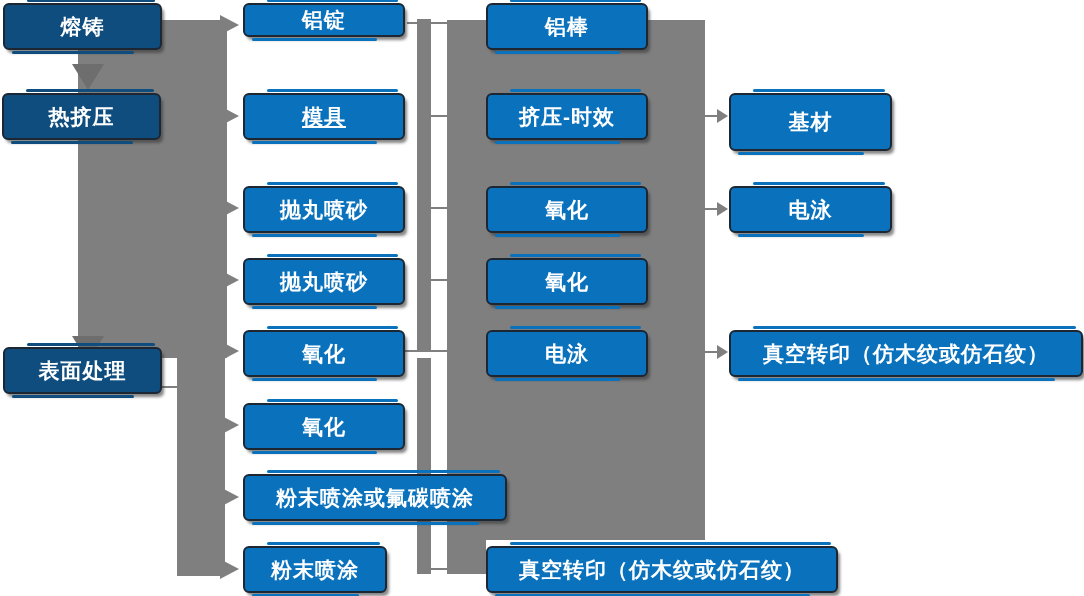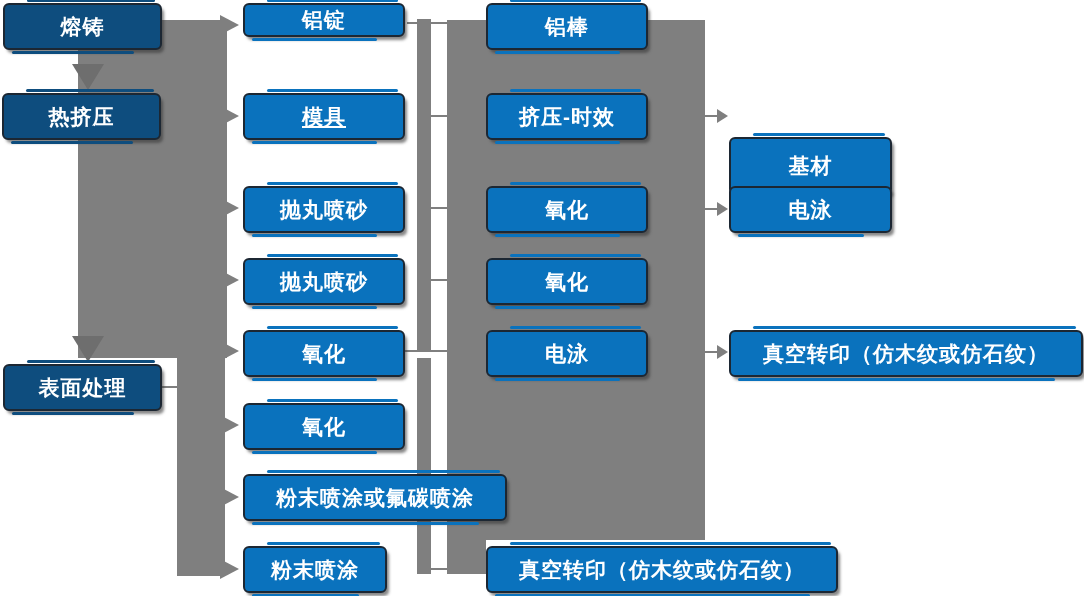--- a/index.html
+++ b/index.html
@@ -84,21 +84,21 @@
       <div class="shape tri-right small" style="left: 717px; top: 202px; width: 11px; height: 14px;"></div>
       <div class="shape tri-right small" style="left: 717px; top: 345px; width: 11px; height: 14px;"></div>
     </div>
   <div id="node-layer">
       <div class="node dark" style="left: 3px; top: 3px; width: 159px; height: 47px;">
         <span>熔铸</span>
       </div>
       <div class="node dark" style="left: 2px; top: 93px; width: 159px; height: 47px;">
         <span>热挤压</span>
       </div>
-      <div class="node dark" style="left: 3px; top: 364px; width: 159px; height: 47px;">
+      <div class="node dark" style="left: 3px; top: 347px; width: 159px; height: 47px;">
         <span>表面处理</span>
       </div>
       <div class="node" style="left: 243px; top: 3px; width: 162px; height: 34px;">
         <span>铝锭</span>
       </div>
       <div class="node" style="left: 243px; top: 93px; width: 162px; height: 47px; text-decoration: underline;">
         <span>模具</span>
       </div>
       <div class="node" style="left: 243px; top: 186px; width: 162px; height: 47px;">
         <span>抛丸喷砂</span>
@@ -129,21 +129,21 @@
       </div>
       <div class="node" style="left: 486px; top: 258px; width: 162px; height: 47px;">
         <span>氧化</span>
       </div>
       <div class="node" style="left: 486px; top: 330px; width: 162px; height: 47px;">
         <span>电泳</span>
       </div>
       <div class="node" style="left: 486px; top: 546px; width: 352px; height: 47px;">
         <span>真空转印（仿木纹或仿石纹）</span>
       </div>
-      <div class="node" style="left: 729px; top: 93px; width: 163px; height: 58px; margin-top: 44px;">
+      <div class="node" style="left: 729px; top: 93px; width: 163px; height: 58px;">
         <span>基材</span>
       </div>
       <div class="node" style="left: 729px; top: 186px; width: 163px; height: 47px;">
         <span>电泳</span>
       </div>
       <div class="node" style="left: 729px; top: 330px; width: 354px; height: 47px;">
         <span>真空转印（仿木纹或仿石纹）</span>
       </div>
     </div>
 </div>

